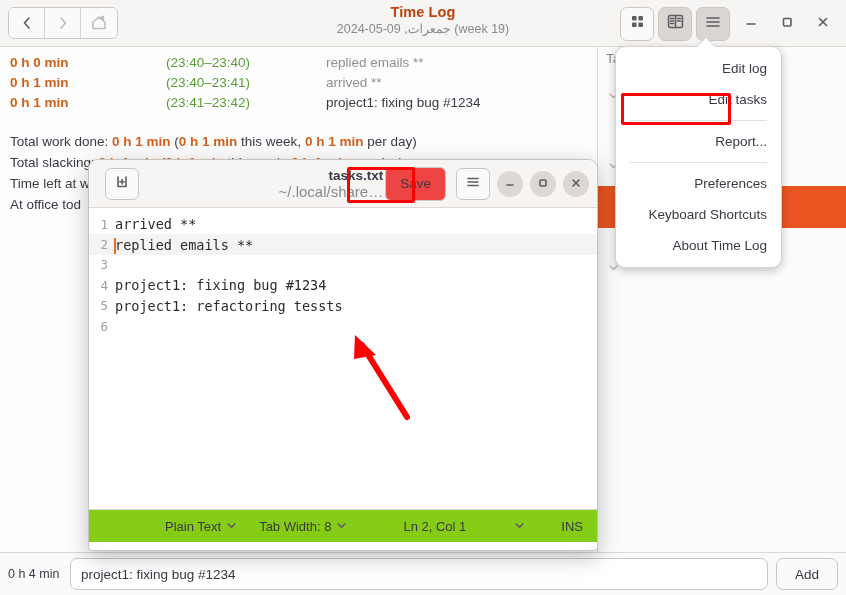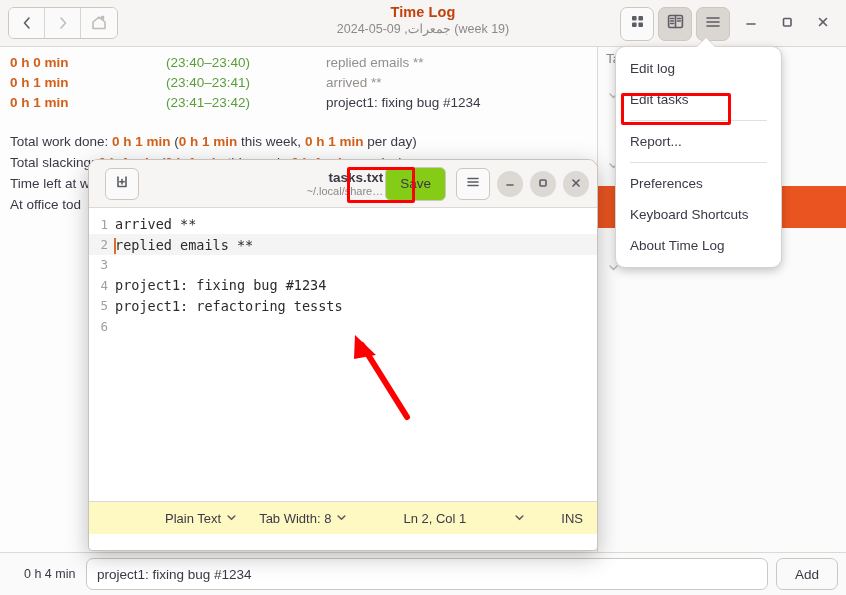--- a/index.html
+++ b/index.html
@@ -91,21 +91,21 @@
     box-shadow: 0 3px 10px rgba(0,0,0,.22);
     padding: 6px 0; z-index: 30;
   }
   .popup-arrow {
     position: absolute; left: 697px; top: 38px; width: 0; height: 0; z-index: 31;
     border-left: 9px solid transparent; border-right: 9px solid transparent;
     border-bottom: 9px solid #ffffff;
     filter: drop-shadow(0 -1px 0 #d6d1cd);
   }
   .menu-item {
-    font-size: 13.5px; color: #3d3846; padding: 6px 14px; line-height: 19px;
+    font-size: 13.5px; color: #3d3846; padding: 6px 14px; line-height: 19px; text-align: right;
   }
   .menu-sep { height: 1px; background: #e3dfdb; margin: 5px 14px; }
   .hl-box-menu {
     position: absolute; left: 621px; top: 93px; width: 110px; height: 32px;
     border: 3px solid #ff0000; border-radius: 2px; z-index: 32; pointer-events: none;
   }
 
   
   .editor-win {
     position: absolute; left: 88px; top: 159px; width: 510px; height: 392px;
@@ -121,57 +121,57 @@
   }
   .btn {
     background: #fbfafa; border: 1px solid #cdc7c2; border-radius: 6px;
     height: 32px; display: flex; align-items: center; justify-content: center;
     font-size: 13.5px; color: #3d3846;
   }
   .btn-open { padding: 0 10px; gap: 6px; }
   .btn-icon { width: 34px; }
   .ed-title-wrap { flex: 1; text-align: right; padding-right: 2px; }
   .ed-title { font-size: 13.5px; font-weight: bold; color: #3d3846; }
-  .ed-subtitle { font-size: 11px; color: #8b8a88; margin-top: 0px; }
-  .btn-save { padding: 16px 14px; background: #84cc16; }
+  .ed-subtitle { font-size: 15px; color: #8b8a88; margin-top: 0px; }
+  .btn-save { padding: 16px 14px; background: #ef4444; }
   .hl-box-save {
     position: absolute; left: 258px; top: 7px; width: 68px; height: 36px;
     border: 3px solid #ff0000; border-radius: 2px; pointer-events: none;
   }
   .ed-winctl { width: 26px; height: 26px; border-radius: 50%; background: #dcd8d4;
     display:flex; align-items:center; justify-content:center; margin-left: 7px; }
 
   .ed-body {
     height: 310px; background: #ffffff; position: relative;
     font-family: "DejaVu Sans Mono", monospace; font-size: 13.5px;
     padding-top: 6px;
   }
   .code-line { display: flex; height: 20.4px; align-items: center; }
   .code-line.current { background: #f4f4f4; }
   .lnum { width: 26px; text-align: right; padding-right: 7px; color: #9aa0a6; font-size: 12.5px; }
   .ltext { color: #2b2b2b; white-space: pre; position: relative; }
   .caret { position: absolute; left: -1px; top: 1px; width: 2px; height: 16px; background: #e06c28; }
 
   .ed-status {
-    position: absolute; left: 0; bottom: 16px; width: 100%; height: 33px;
-    background: #fef9c3; border-top: 1px solid #dcd8d4;
+    position: absolute; left: 0; bottom: 8px; width: 100%; height: 33px;
+    background: #84cc16; border-top: 1px solid #dcd8d4;
     display: flex; align-items: center; font-size: 13px; color: #3d3846;
   }
   .st-item { display: flex; align-items: center; gap: 5px; }
 
   
   .arrow-svg { position: absolute; left: 340px; top: 325px; z-index: 25; pointer-events: none; }
 
   
   .bottom-bar {
     position: absolute; left: 0; bottom: 0; width: 846px; height: 43px;
     background: #fbfafa; border-top: 1px solid #dcd8d4;
     display: flex; align-items: center; padding: 0 8px;
   }
-  .bb-label { font-size: 12.5px; color: #3d3846; width: 62px; margin-left: 16px; }
+  .bb-label { font-size: 12.5px; color: #3d3846; width: 62px; }
   .bb-input {
     flex: 1; height: 32px; background: #ffffff; border: 1px solid #cdc7c2;
     border-radius: 7px; display: flex; align-items: center; padding: 0 10px;
     font-size: 13.5px; color: #3d3846;
   }
   .bb-add {
     margin-left: 8px; width: 62px; height: 32px; background: #fbfafa;
     border: 1px solid #cdc7c2; border-radius: 7px;
     display: flex; align-items: center; justify-content: center;
     font-size: 13.5px; color: #3d3846;

